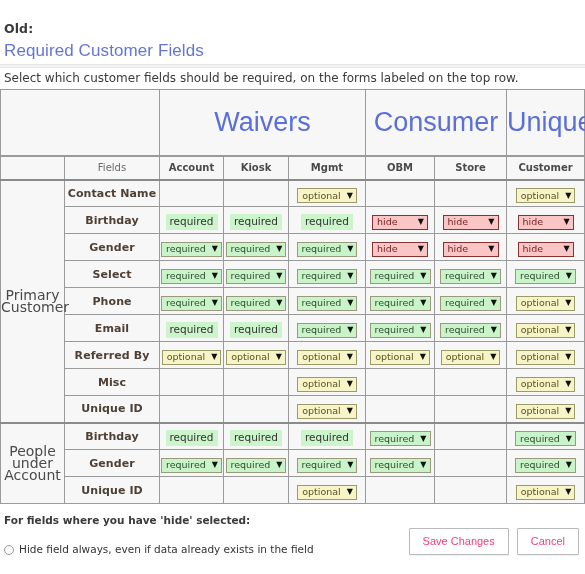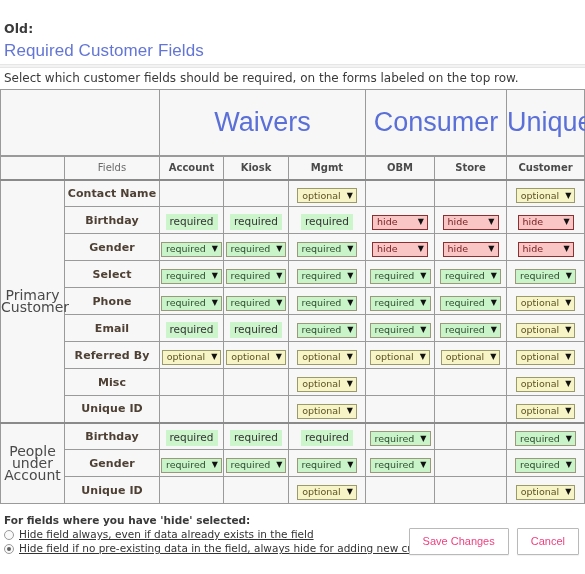--- a/index.html
+++ b/index.html
@@ -156,22 +156,21 @@
     font-size: 10.5px;
     font-weight: bold;
     color: #3a3a3a;
     margin-bottom: 2px;
   }
   .radio-row {
     display: flex;
     align-items: flex-end;
     font-size: 10.5px;
     color: #333;
-    margin: 2px 0;
-    text-decoration: underline;
+    margin: 17px 0;
   }
   .radio {
     width: 10px; height: 10px;
     border: 1px solid #9a9a9a;
     border-radius: 50%;
     background: #fafafa;
     margin-right: 5px;
     flex: 0 0 auto;
     position: relative;
   }

